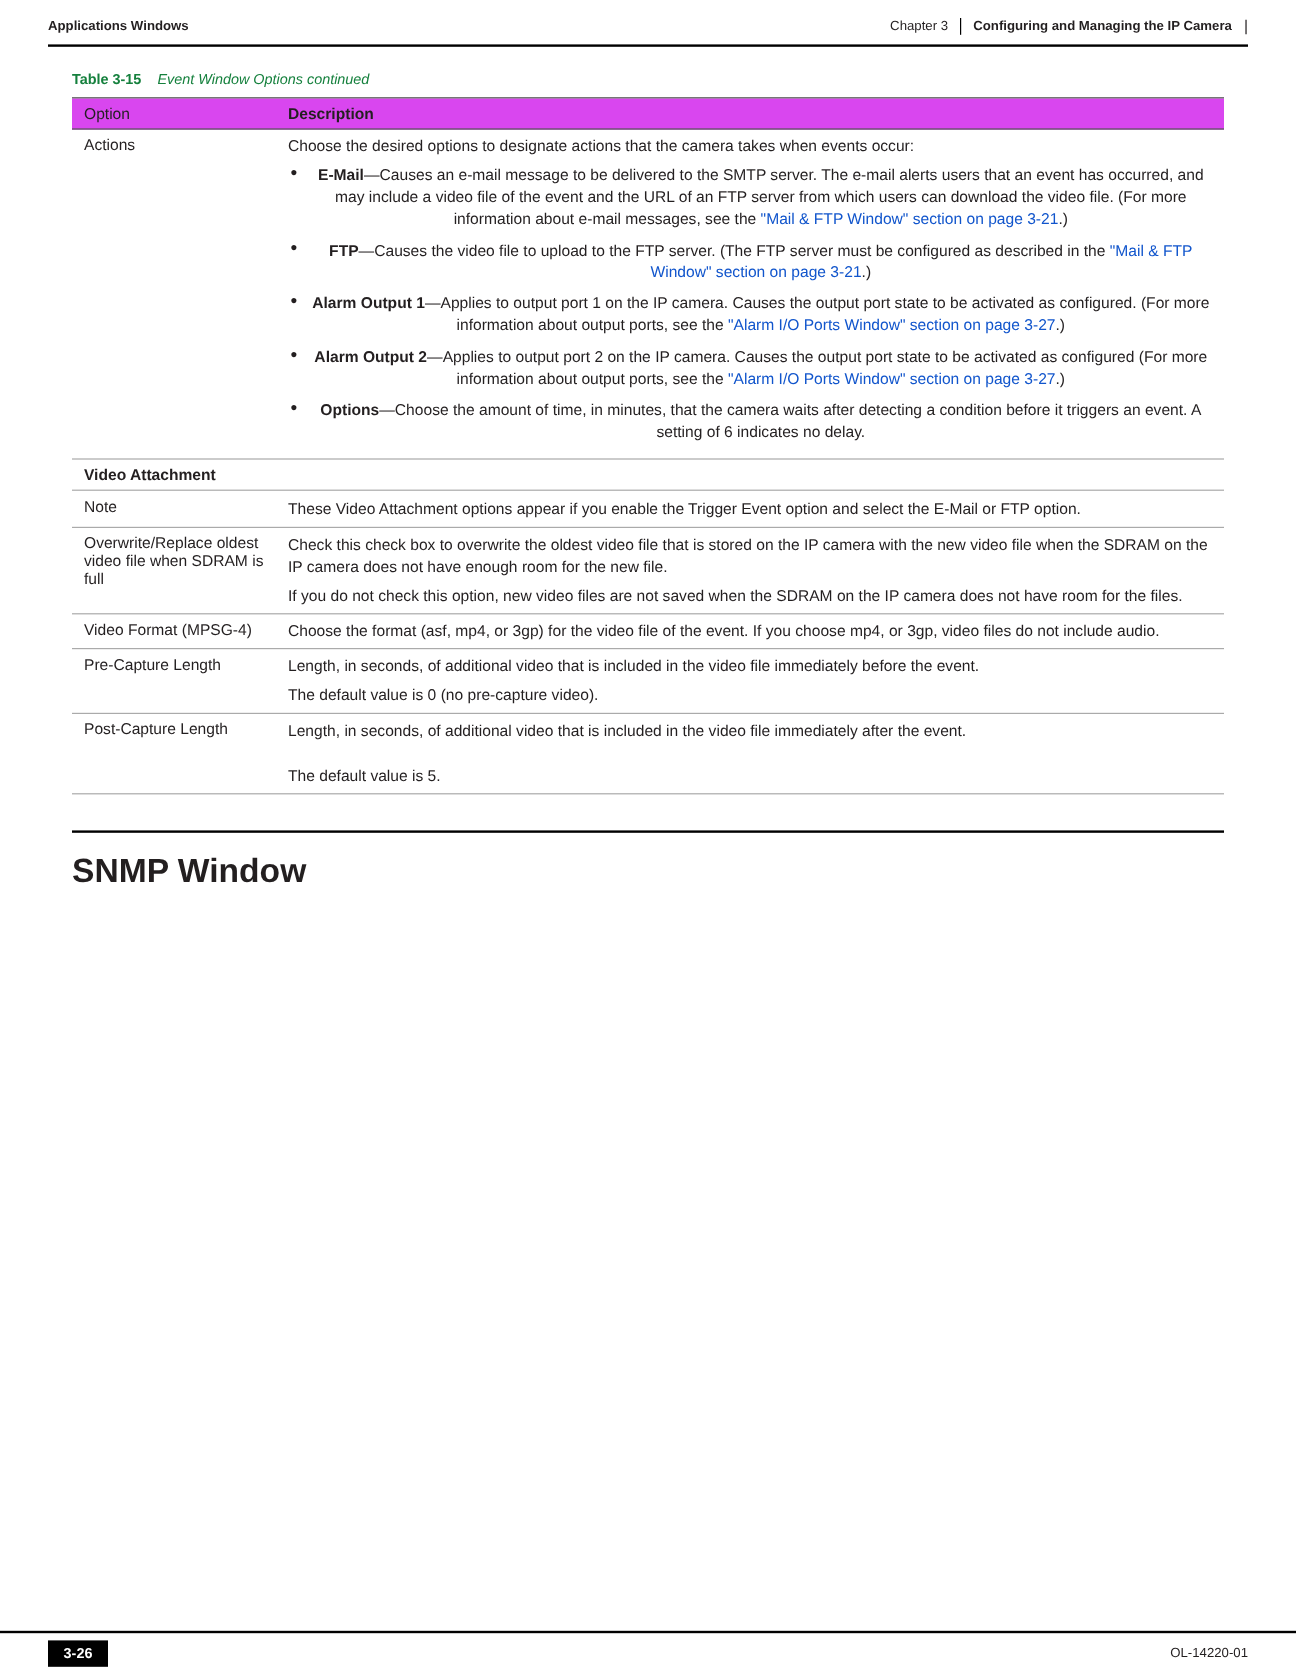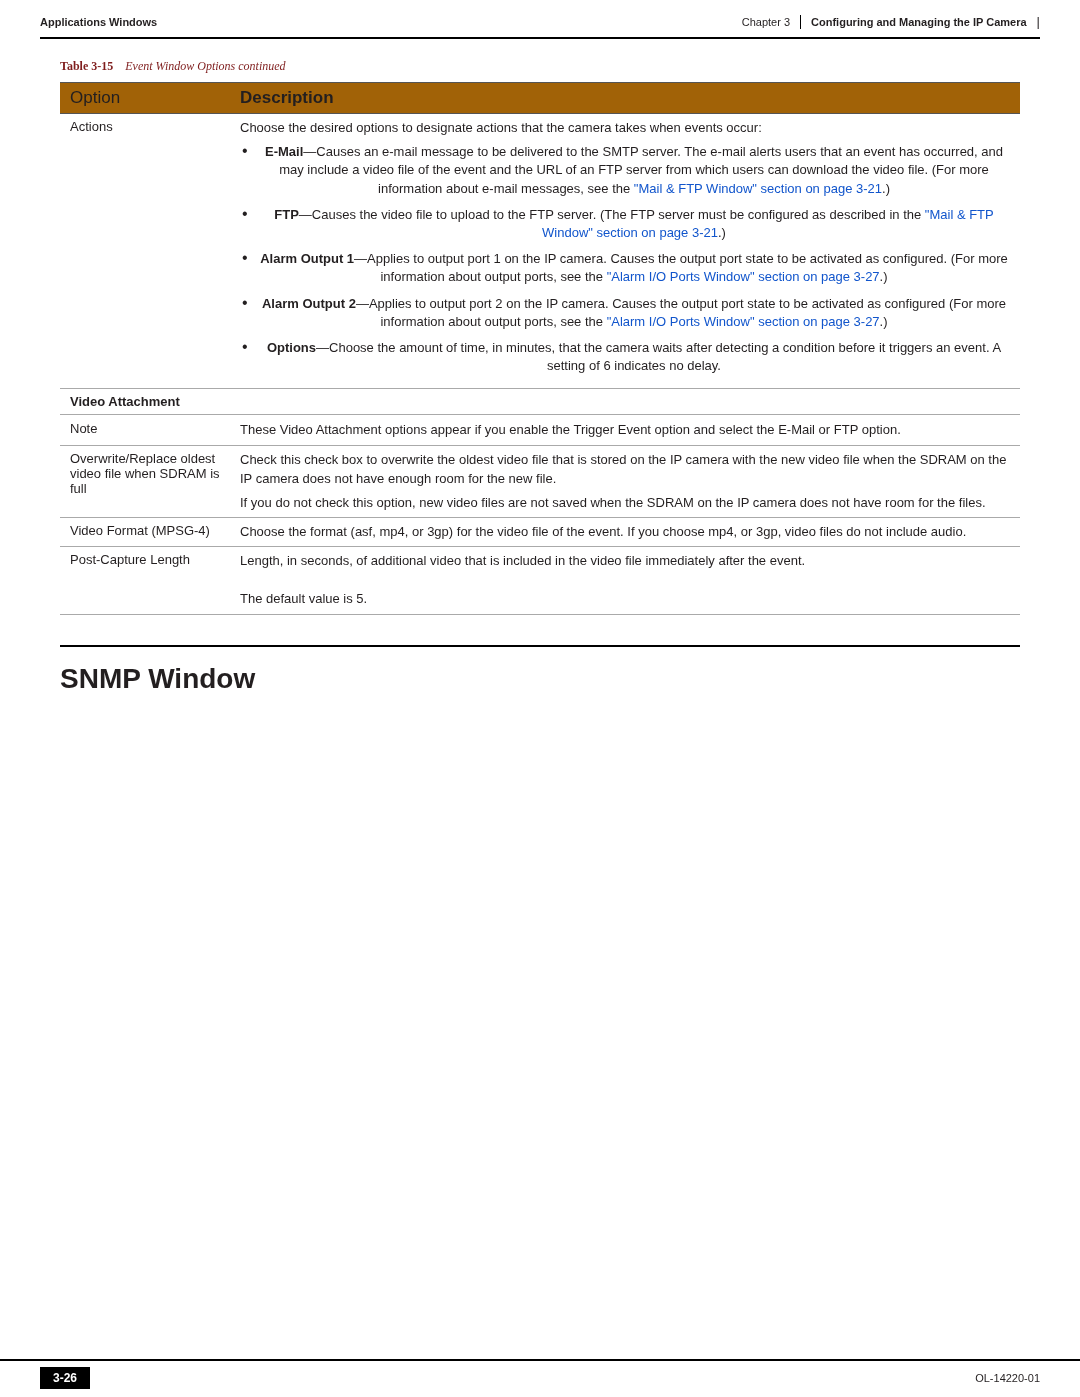--- a/index.html
+++ b/index.html
@@ -62,39 +62,38 @@
     
     .content {
       padding: 20px 60px 20px 60px;
     }
 
     
     .table-caption {
       font-size: 12px;
       font-style: italic;
       margin-bottom: 8px;
-      color: #7f1d1d;
-      font-family: Liberation Serif, serif;
+      color: #15803d;
     }
 
     .table-caption strong {
       font-style: normal;
       font-weight: bold;
     }
 
     
     .options-table {
       width: 100%;
       border-collapse: collapse;
       margin-bottom: 18px;
     }
 
     .options-table th {
-      background: #a16207;
-      font-size: 17px;
+      background: #d946ef;
+      font-size: 13px;
       font-weight: bold;
       text-align: left;
       padding: 5px 10px;
       border-top: 1.5px solid #555;
       border-bottom: 1.5px solid #555;
     }
 
     .options-table td {
       vertical-align: top;
       padding: 5px 10px;
@@ -312,20 +311,27 @@
             <p style="margin-bottom:6px;line-height:1.4;">Check this check box to overwrite the oldest video file that is stored on the IP camera with the new video file when the SDRAM on the IP camera does not have enough room for the new file.</p>
             <p style="line-height:1.4;">If you do not check this option, new video files are not saved when the SDRAM on the IP camera does not have room for the files.</p>
           </td>
         </tr>
 
         <tr>
           <td class="col-option">Video Format (MPSG-4)</td>
           <td class="col-desc" style="line-height:1.4;">Choose the format (asf, mp4, or 3gp) for the video file of the event. If you choose mp4, or 3gp, video files do not include audio.</td>
         </tr>
 
+        <tr>
+          <td class="col-option">Pre-Capture Length</td>
+          <td class="col-desc">
+            <p style="margin-bottom:6px;line-height:1.4;">Length, in seconds, of additional video that is included in the video file immediately before the event.</p>
+            <p style="line-height:1.4;">The default value is 0 (no pre-capture video).</p>
+          </td>
+        </tr>
 
         <tr>
           <td class="col-option">Post-Capture Length</td>
           <td class="col-desc">
             <p style="margin-bottom:6px;line-height:1.4;">Length, in seconds, of additional video that is included in the video file immediately after the event.</p>
             <p style="line-height:1.4;margin-top:20px;">The default value is 5.</p>
           </td>
         </tr>
 
       </tbody>

